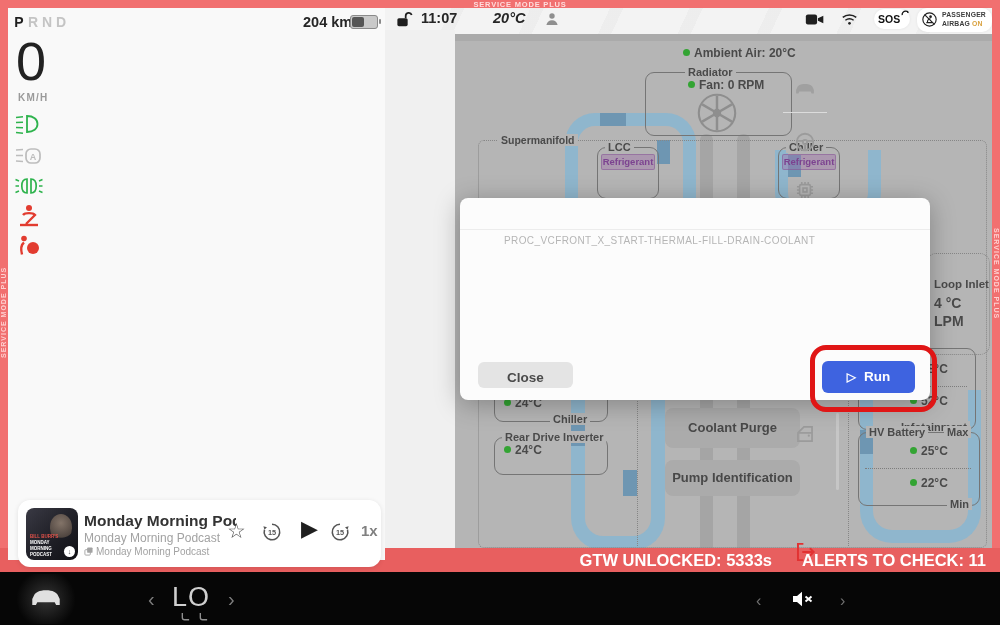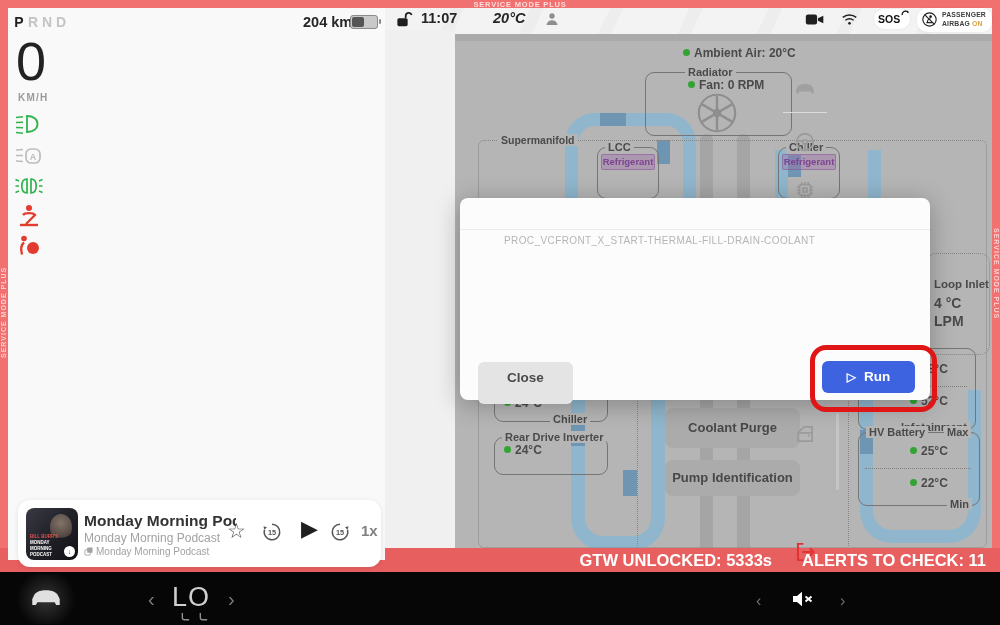--- a/index.html
+++ b/index.html
@@ -324,21 +324,21 @@
     <div class="dlabel" style="left:489px;top:396px;">Max</div>
     <div class="dtext" style="left:455px;top:414px;"><span class="dot"></span><span>25°C</span></div>
     <div class="ddiv" style="left:410px;top:438px;width:106px;"></div>
     <div class="dtext" style="left:455px;top:446px;"><span class="dot"></span><span>22°C</span></div>
     <div class="dlabel" style="left:492px;top:468px;">Min</div>
   </div>
 
   <div class="abs dialog z5">
     <div class="abs" style="left:0;top:31px;width:470px;border-top:1px solid #ececec;"></div>
     <div class="abs dlg-proc" style="left:18px;top:37px;">PROC_VCFRONT_X_START-THERMAL-FILL-DRAIN-COOLANT</div>
-    <div class="abs btn btn-close" style="left:18px;top:164px;width:95px;height:42px;">Close</div>
+    <div class="abs btn btn-close" style="left:18px;top:164px;width:95px;height:26px;">Close</div>
     <div class="abs btn btn-run" style="left:362px;top:163px;width:93px;height:32px;">
       <span style="font-size:12px;margin-right:8px;">▷</span><span>Run</span>
     </div>
   </div>
 
   <div class="abs ring z6"></div>
 
   <div class="abs taskbar z3">
     <div class="abs" style="left:8px;top:2px;width:76px;height:50px;background:radial-gradient(circle,rgba(110,110,110,.45),transparent 65%);"></div>
     <svg class="abs" style="left:26px;top:12px;" width="40" height="28" viewBox="0 0 28 20">

